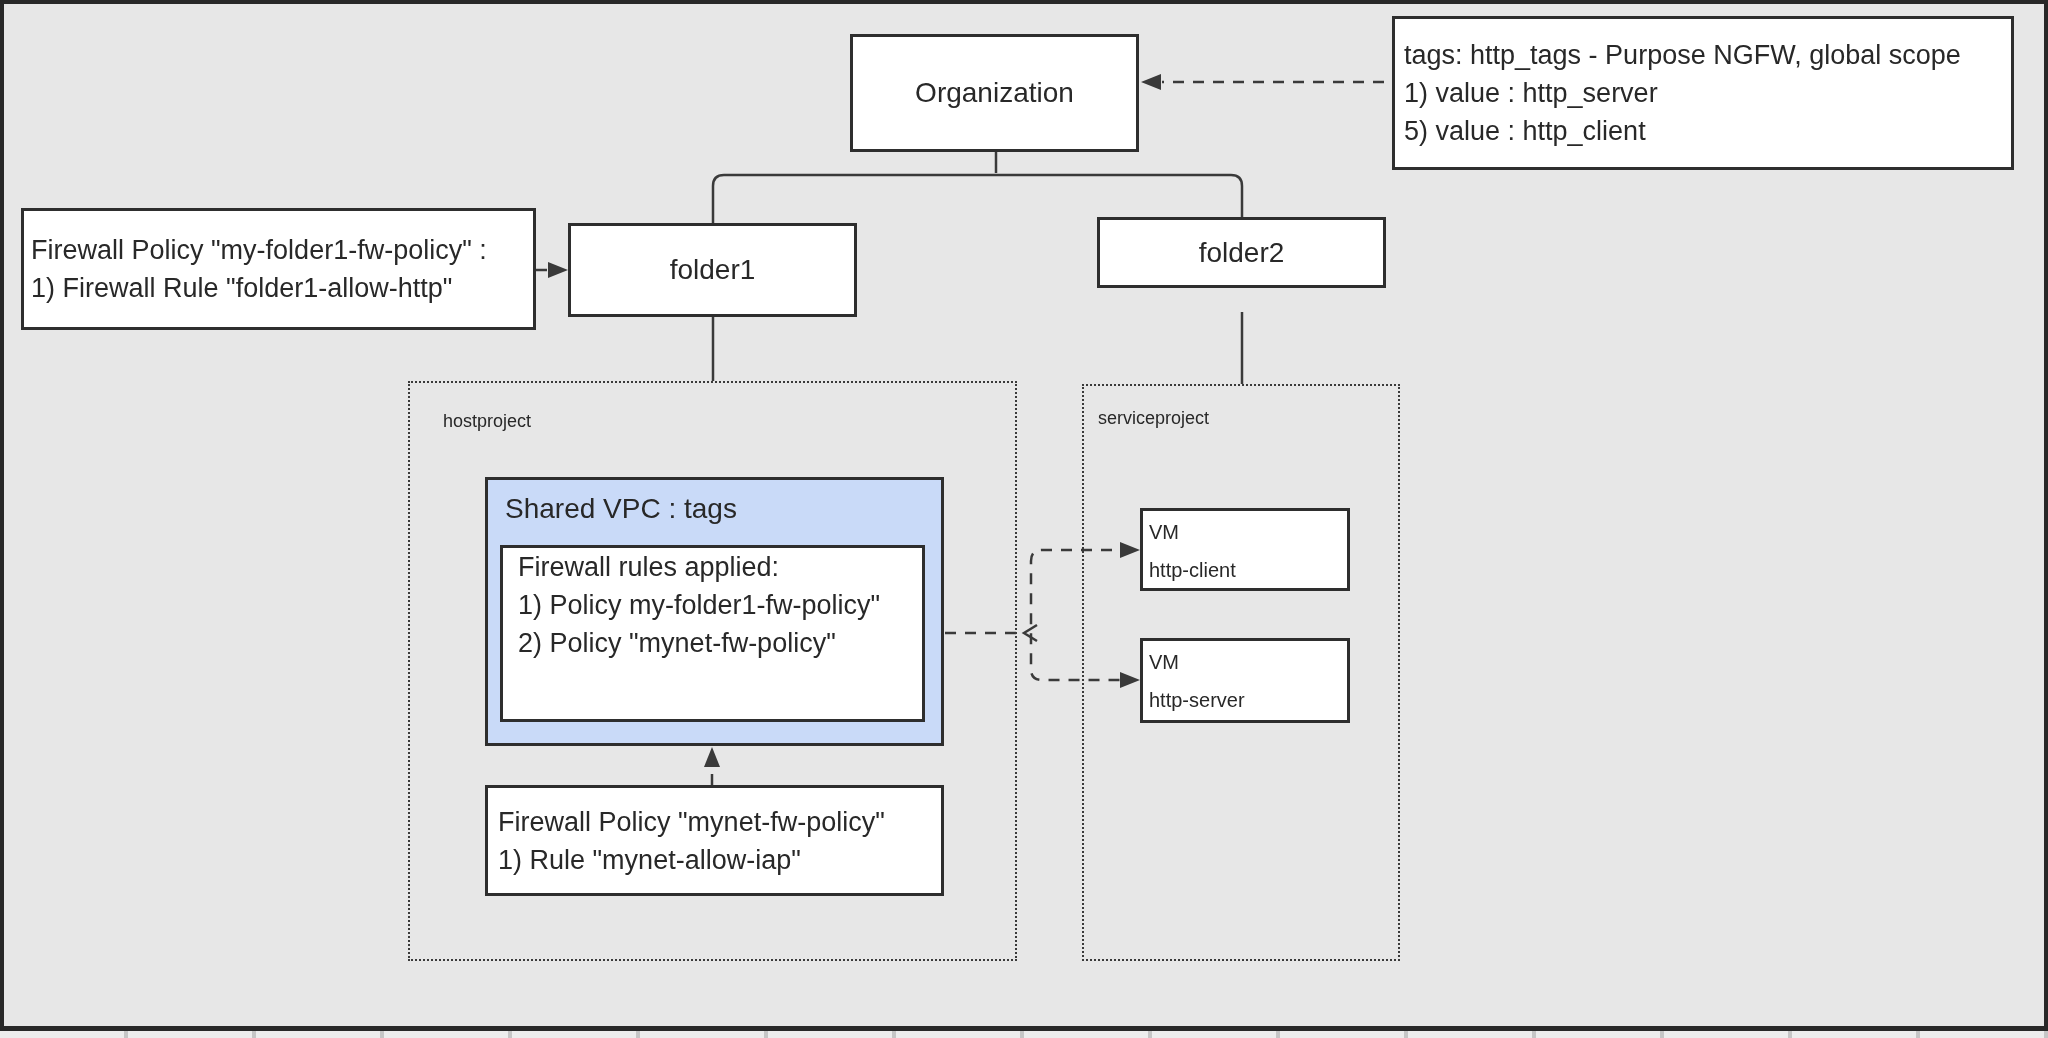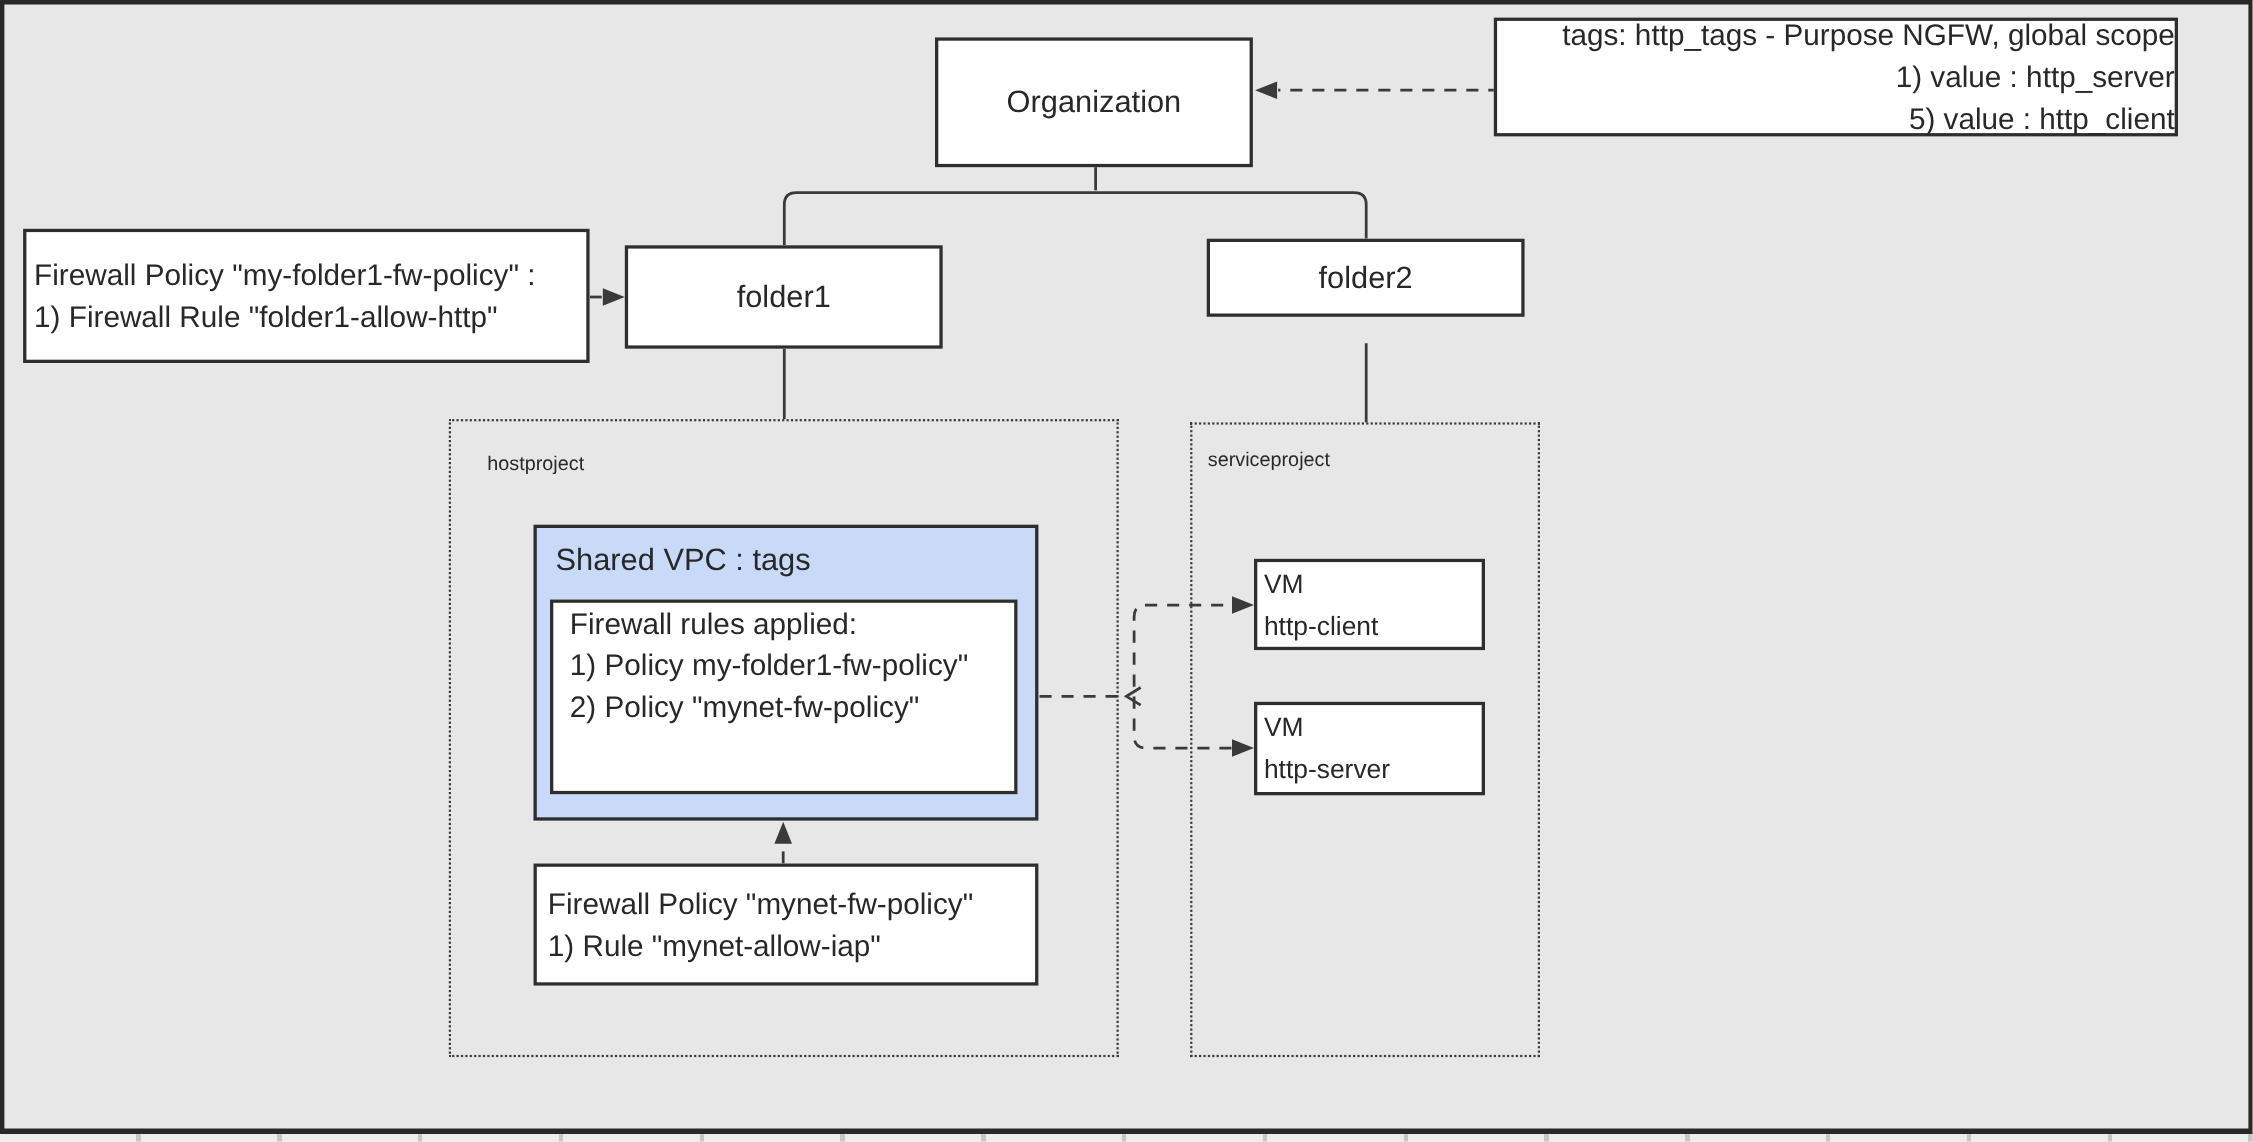--- a/index.html
+++ b/index.html
@@ -44,27 +44,27 @@
   }
   .note .line{white-space:nowrap;}
   .vpc{
     position:absolute;box-sizing:border-box;z-index:2;
     background:#c9daf8;border:3px solid #2e2e2e;
   }
   .vpc-label{position:absolute;left:17px;top:13px;font-size:28px;white-space:nowrap;}
   .vm{
     position:absolute;box-sizing:border-box;background:#ffffff;
     border:3px solid #2e2e2e;z-index:2;
-    font-size:24px;line-height:38px;padding:2px 0 0 6px;
+    font-size:20px;line-height:38px;padding:2px 0 0 6px;
   }
   
   #org{left:850px;top:34px;width:289px;height:118px;}
   #folder1{left:568px;top:223px;width:289px;height:94px;}
   #folder2{left:1097px;top:217px;width:289px;height:71px;}
-  #tags-note{left:1358px;top:16px;width:622px;height:108px;padding-left:9px;align-items:flex-end;}
+  #tags-note{left:1392px;top:16px;width:622px;height:154px;padding-left:9px;}
   #fw1-note{left:21px;top:208px;width:515px;height:122px;padding-left:7px;}
   #host-container{left:408px;top:381px;width:609px;height:580px;}
   #host-label{left:443px;top:411px;}
   #service-container{left:1082px;top:384px;width:318px;height:577px;}
   #service-label{left:1098px;top:408px;}
   #vpc-box{left:485px;top:477px;width:459px;height:269px;}
   #rules-note{left:500px;top:545px;width:425px;height:177px;padding-left:15px;justify-content:flex-start;}
   #mynet-note{left:485px;top:785px;width:459px;height:111px;padding-left:10px;}
   #vm-client{left:1140px;top:508px;width:210px;height:83px;}
   #vm-server{left:1140px;top:638px;width:210px;height:85px;}

